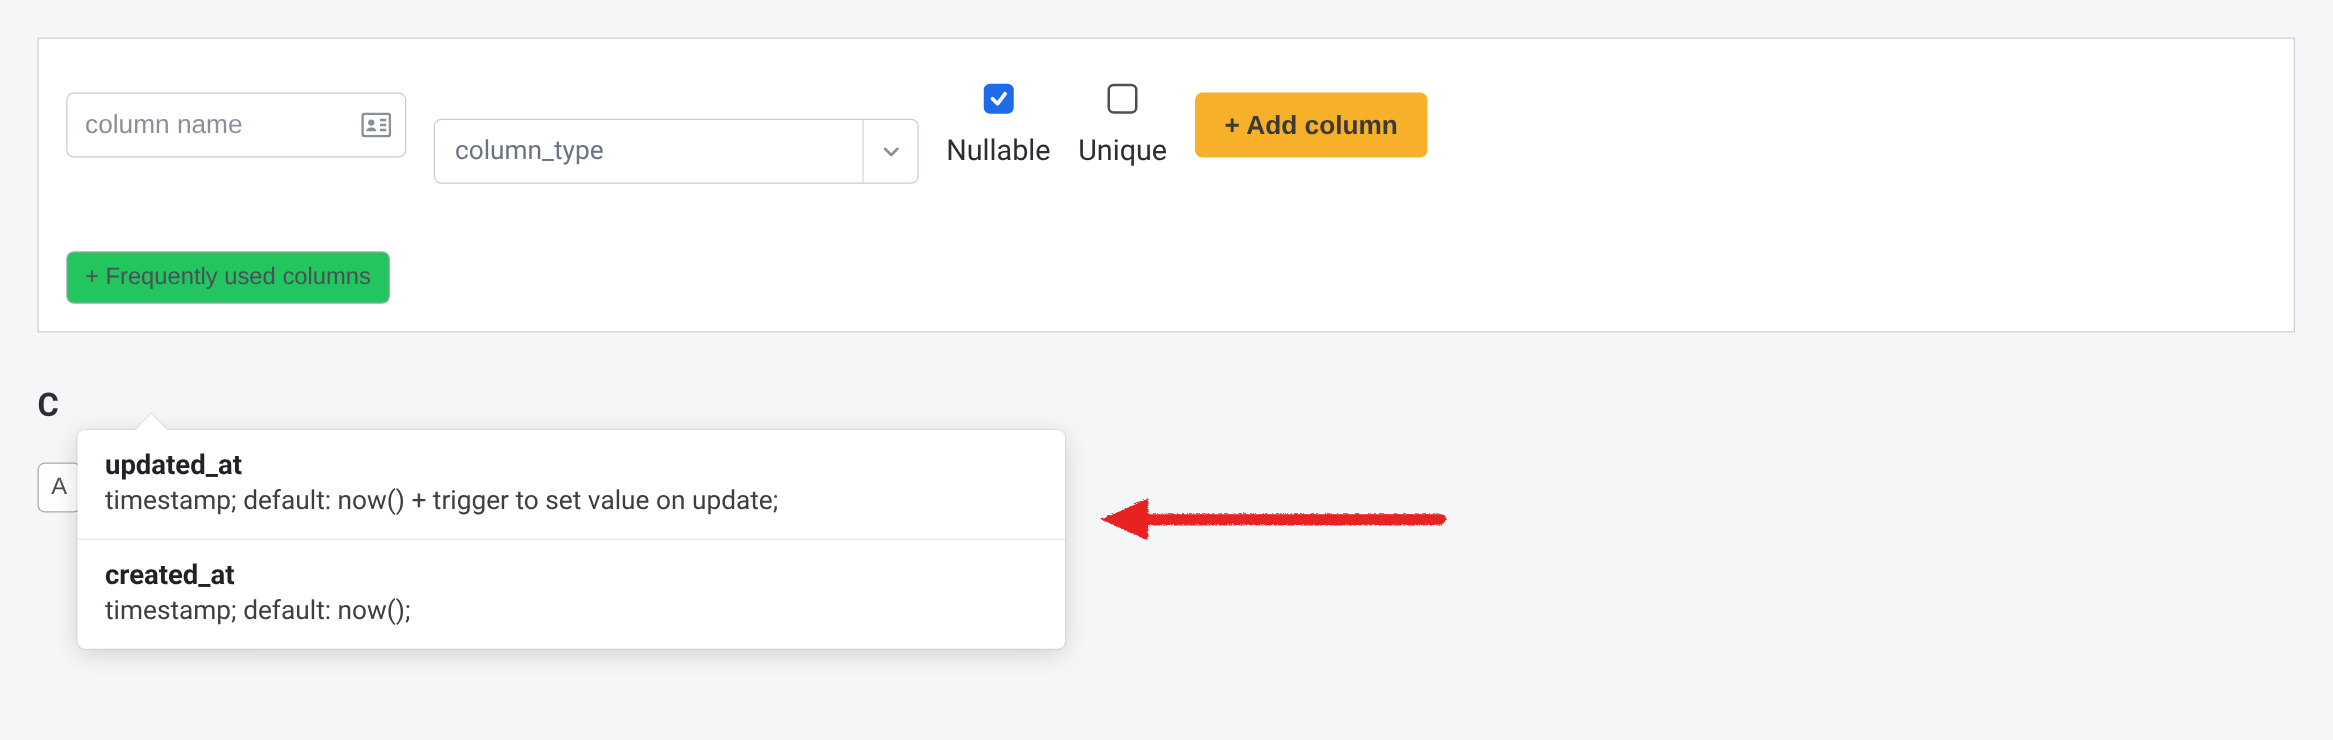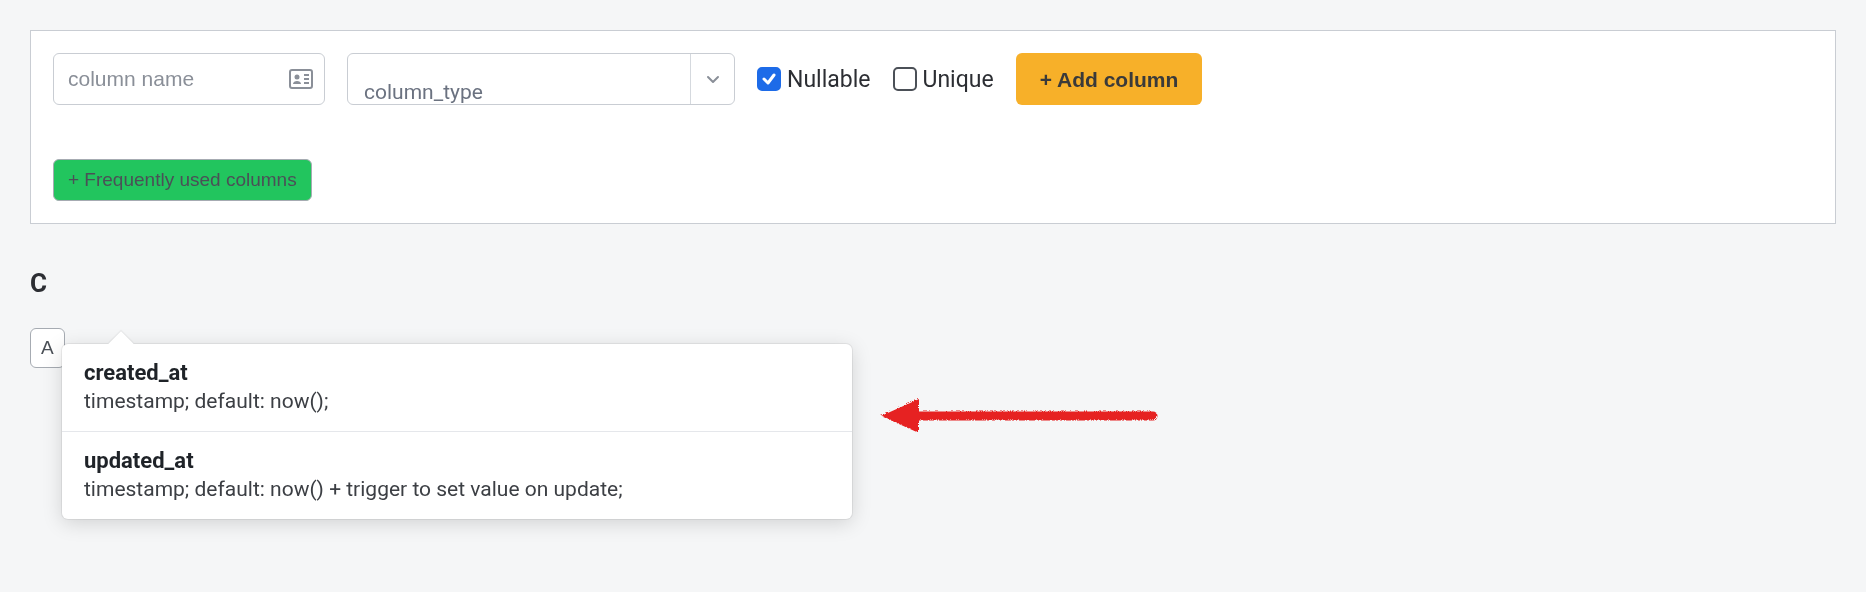--- a/index.html
+++ b/index.html
@@ -63,47 +63,49 @@
       transform: translateY(-50%);
       color: #8a8f98;
       width: 24px;
       height: 24px;
       display: flex;
       align-items: center;
       justify-content: center;
     }
     .type-select {
       display: flex;
-      align-items: flex-end;
+      align-items: center;
       height: 52px;
       border: 1px solid #c9cdd3;
       border-radius: 6px;
       background: #fff;
       width: 388px;
       overflow: hidden;
+      margin-top: 42px;
     }
     .type-select .ts-label {
       flex: 1;
       padding: 0 16px;
       font-size: 21px;
       color: #6b7280;
     }
     .type-select .ts-caret {
       border-left: 1px solid #d5d9de;
       width: 44px;
       height: 100%;
       display: flex;
       align-items: center;
       justify-content: center;
       color: #8a8f98;
     }
     .chk-group {
       display: flex;
       align-items: center;
-      gap: 6px;
+      gap: 16px;
+      flex-direction: column;
     }
     .chk {
       width: 24px;
       height: 24px;
       border: 2px solid #4b5057;
       border-radius: 5px;
       display: flex;
       align-items: center;
       justify-content: center;
       background: #fff;
@@ -274,26 +276,26 @@
   </div>
 
   <div class="under-section">
     <div class="under-title">C</div>
     <button class="under-btn">A</button>
   </div>
 </div>
 
 <div class="popover">
   <div class="pop-item">
+    <div class="pop-title">updated_at</div>
+    <div class="pop-desc">timestamp; default: now() + trigger to set value on update;</div>
+  </div>
+  <div class="pop-item">
     <div class="pop-title">created_at</div>
     <div class="pop-desc">timestamp; default: now();</div>
-  </div>
-  <div class="pop-item">
-    <div class="pop-title">updated_at</div>
-    <div class="pop-desc">timestamp; default: now() + trigger to set value on update;</div>
   </div>
 </div>
 
 <svg class="annotation-arrow" width="290" height="50" viewBox="0 0 290 50">
   <defs>
     <filter id="rough">
         <feTurbulence type="turbulence" baseFrequency="0.5" numOctaves="2" result="t"></feTurbulence>
         <feDisplacementMap in="SourceGraphic" in2="t" scale="2"></feDisplacementMap>
       </filter>
   </defs>

